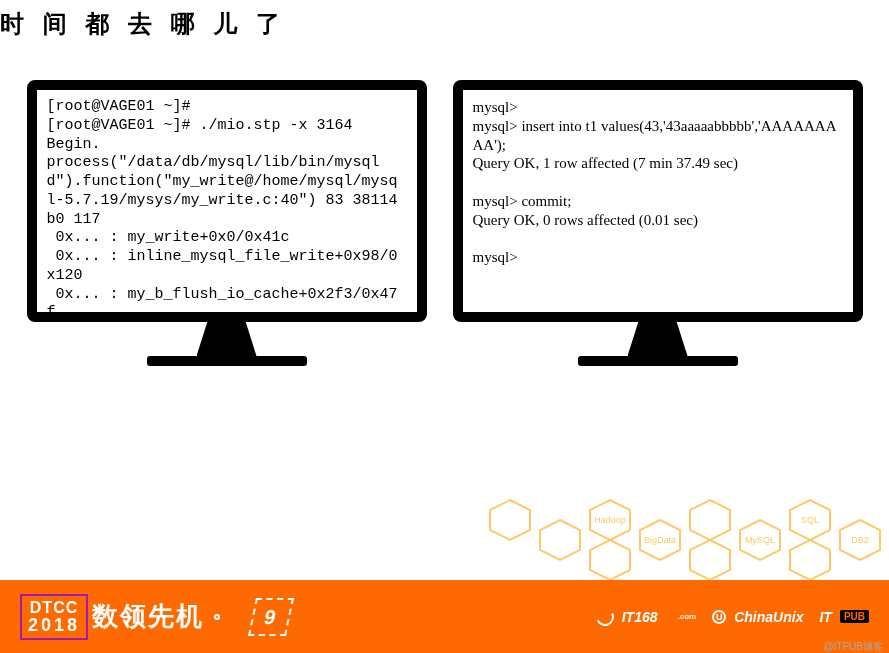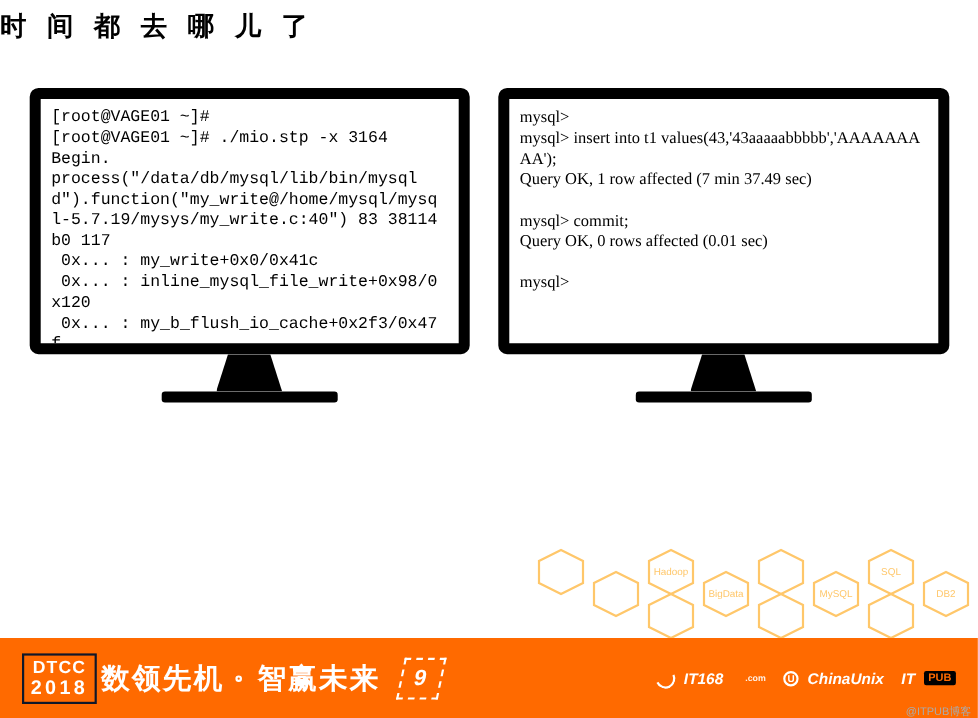--- a/index.html
+++ b/index.html
@@ -70,21 +70,21 @@
     position: absolute;
     left: 0; right: 0; top: 580px;
     height: 73px;
     background: #ff6a00;
     display: flex;
     align-items: center;
     padding: 0 20px;
     color: #fff;
   }
   .badge {
-    border: 2px solid #0f172a;
+    border: 2px solid #a21caf;
     display: inline-block;
     font-weight: 900;
     text-align: center;
     line-height: 1;
     padding: 4px 6px;
   }
   .badge .bt { font-size: 16px; letter-spacing: 1px; display:block; }
   .badge .by { font-size: 18px; letter-spacing: 3px; display:block; }
   .slogan {
     margin-left: 4px;
@@ -189,21 +189,20 @@
 </div>
 
 <div class="footer">
   <span class="badge">
     <span class="bt">DTCC</span>
     <span class="by">2018</span>
   </span>
   <span class="slogan">
     <span>数领先机</span>
     <span class="dot"></span>
-    <span>智赢未来</span>
     <span class="emblem">9</span>
   </span>
   <span class="footer-right">
     <span class="brand">
       <span class="arc"></span>
       <span>IT168</span>
       <small>.com</small>
     </span>
     <span class="brand">
       <span class="circ">U</span>

